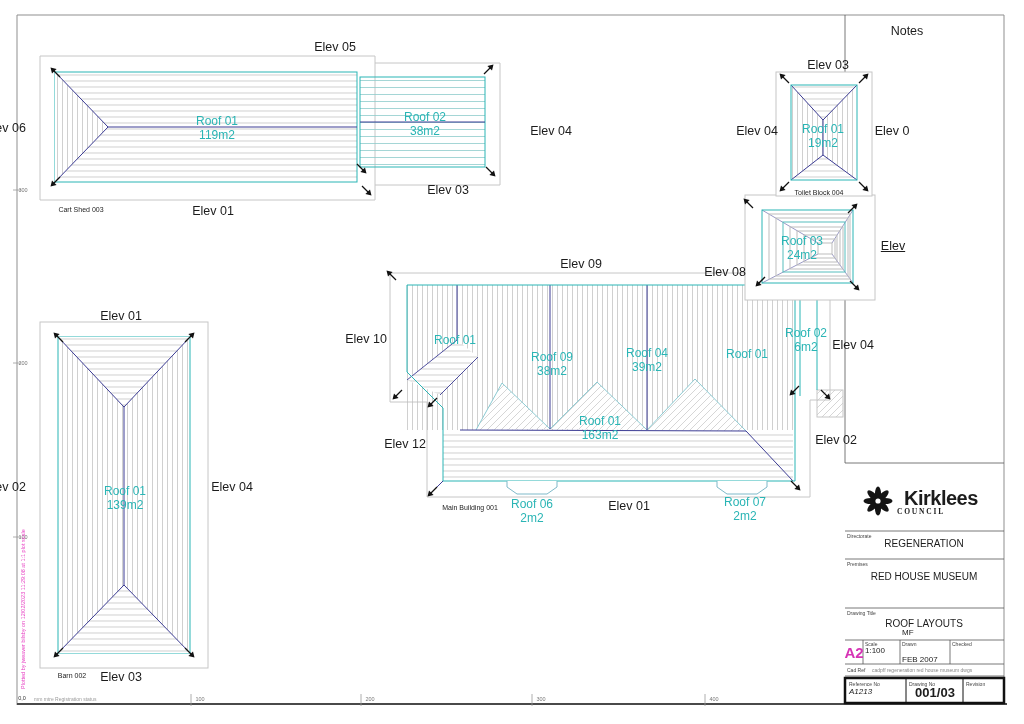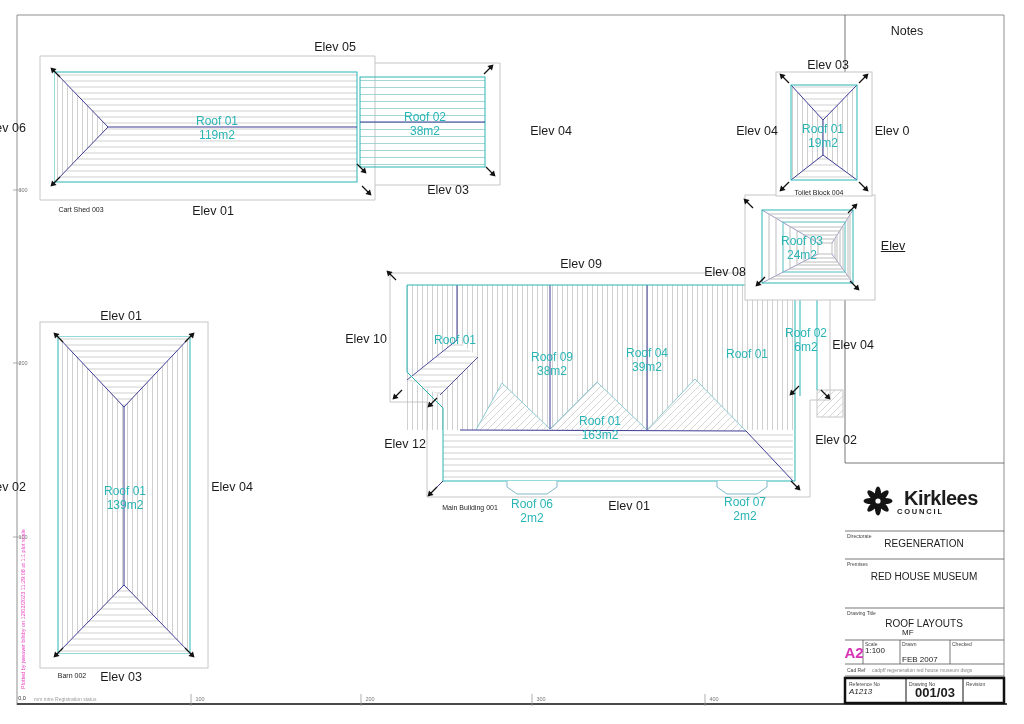--- a/index.html
+++ b/index.html
@@ -267,21 +267,21 @@
   <div class="tick" style="left:23px;top:537px;">100</div>
   <div class="tick" style="left:22px;top:698px;color:#333;">0,0</div>
   <div class="graynote" style="left:34px;top:696px;">mm mtre Registration status</div>
   <div class="tick" style="left:200px;top:699px;">100</div>
   <div class="tick" style="left:370px;top:699px;">200</div>
   <div class="tick" style="left:541px;top:699px;">300</div>
   <div class="tick" style="left:714px;top:699px;">400</div>
   <div class="vnote">Plotted by jweaver bilsby on 12/02/2023 11:29:08 at 1:1 plot scale</div>
 
   <div class="abs" style="left:880px;top:487px;font-size:20px;font-weight:bold;letter-spacing:-0.5px;margin-left:24px;">Kirklees</div>
-  <div class="abs" style="left:897px;top:507px;font-size:7.5px;letter-spacing:1.8px;font-weight:bold;">COUNCIL</div>
+  <div class="abs" style="left:897px;top:507px;font-size:7.5px;letter-spacing:1.8px;font-weight:bold;font-family:Liberation Serif, serif;">COUNCIL</div>
 
   <div class="tb-label" style="left:847px;top:533px;">Directorate</div>
   <div class="tb-center" style="left:924px;top:543px;">REGENERATION</div>
 
   <div class="tb-label" style="left:847px;top:561px;">Premises</div>
   <div class="tb-center" style="left:924px;top:576px;">RED HOUSE MUSEUM</div>
 
   <div class="tb-label" style="left:847px;top:610px;">Drawing Title</div>
   <div class="tb-center" style="left:924px;top:623px;">ROOF LAYOUTS</div>
 

